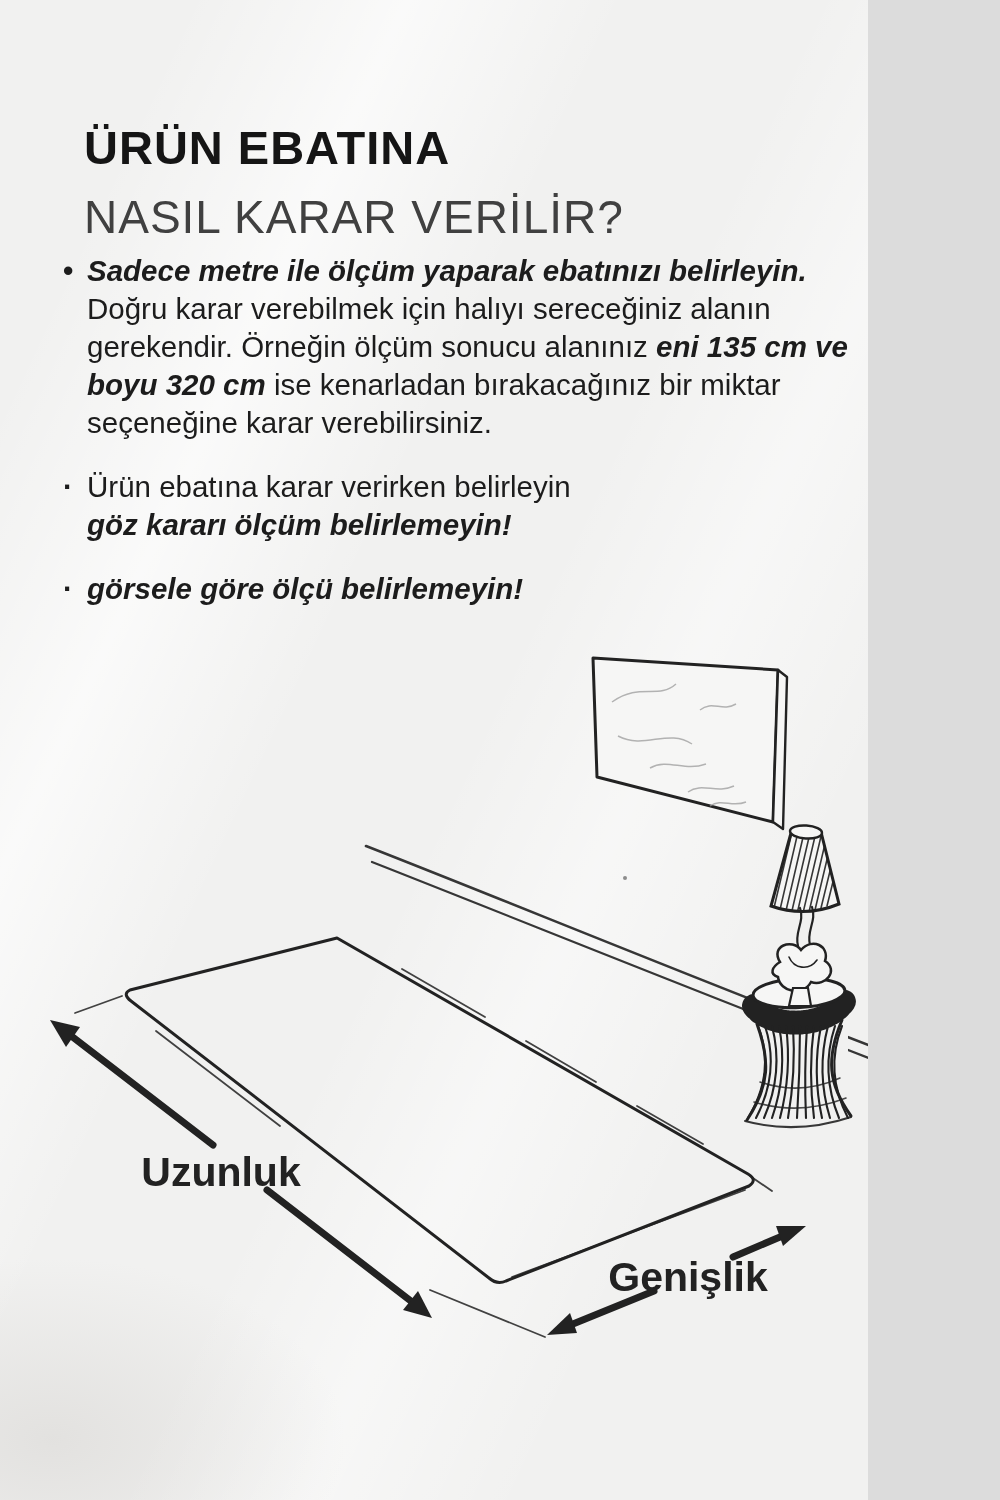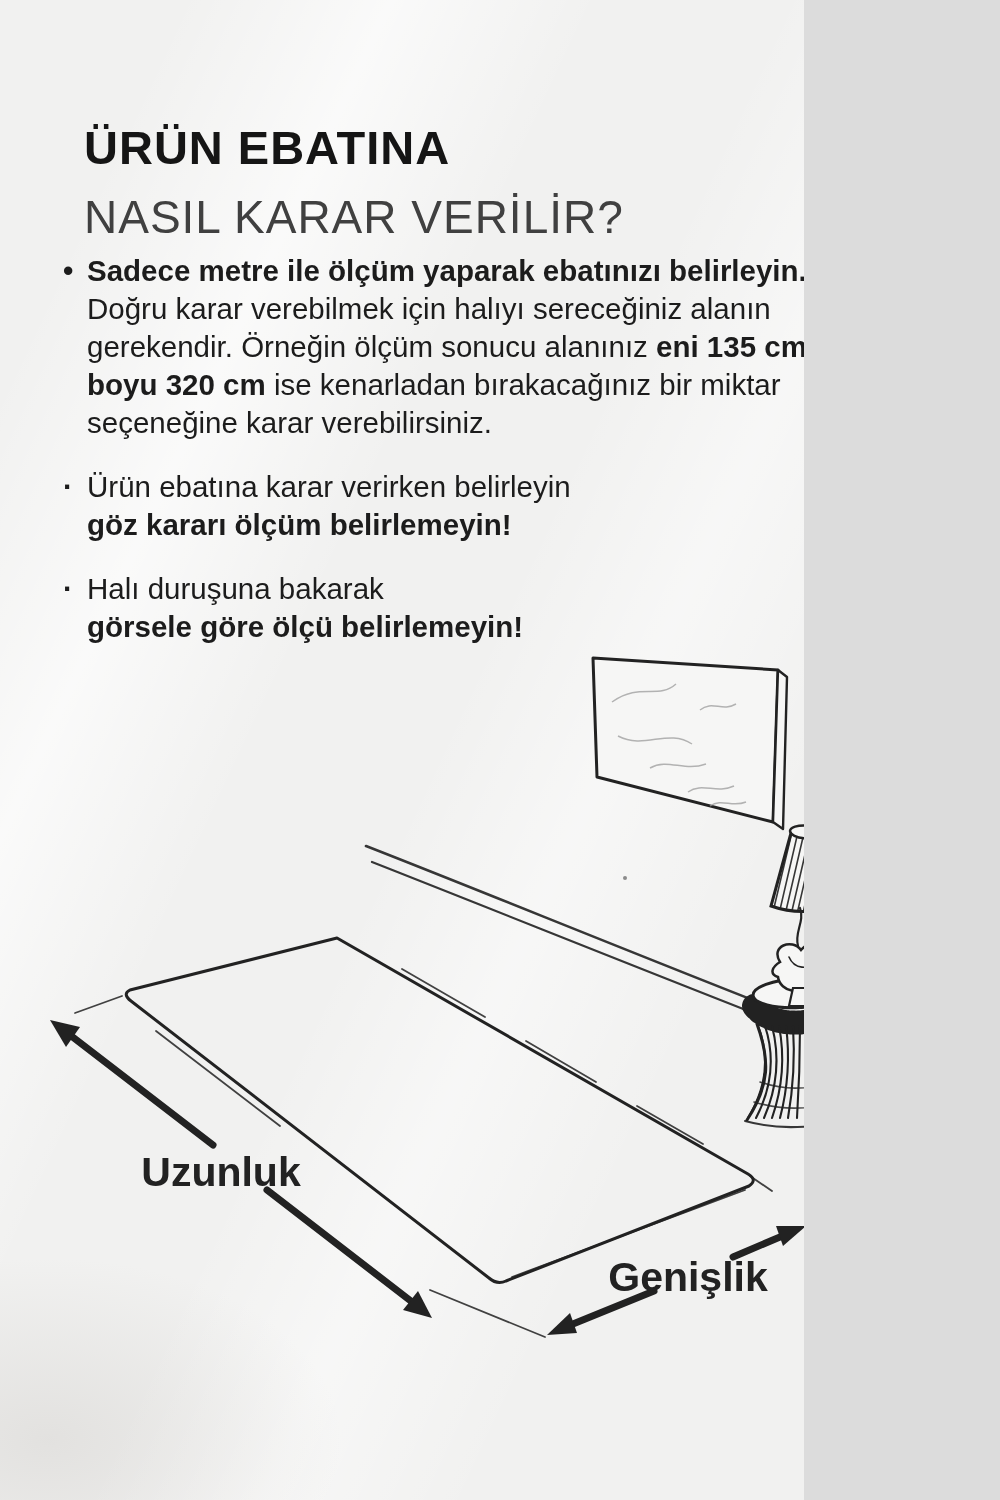--- a/index.html
+++ b/index.html
@@ -1,17 +1,17 @@
 <!DOCTYPE html>
 <html><head>
 <meta charset="utf-8">
 <style>
   html,body{margin:0;padding:0;background:#dcdcdc;}
   .page{
-    position:relative;width:804px;height:1500px;overflow:hidden;
+    position:relative;width:868px;height:1500px;overflow:hidden;
     background:#f1f1f0;
     font-family:"Liberation Sans", sans-serif;
     color:#1c1c1c;
   }
   .page::before{
     content:"";position:absolute;inset:0;pointer-events:none;
     background:
       linear-gradient(115deg, rgba(255,255,255,0) 12%, rgba(255,255,255,.65) 26%, rgba(255,255,255,0) 40%,
                       rgba(255,255,255,0) 52%, rgba(255,255,255,.45) 64%, rgba(255,255,255,0) 78%);
   }
@@ -20,21 +20,21 @@
     background:radial-gradient(ellipse 420px 260px at 6% 96%, rgba(199,196,192,.35), rgba(199,196,192,0) 70%);
   }
   .title{position:absolute;left:84px;top:120px;z-index:2;}
   .title .t1{font-size:47px;font-weight:800;letter-spacing:1px;color:#151515;}
   .title .t2{font-size:46px;font-weight:400;letter-spacing:1px;color:#404040;margin-top:15px;}
   .bullets{position:absolute;left:63px;top:252px;width:900px;z-index:2;
     font-size:29.5px;line-height:38px;}
   .bullet{display:flex;margin-bottom:26px;}
   .bullet .marker{flex:none;width:24px;font-weight:700;}
   .bullet-lines .line{white-space:pre-wrap;}
-  .bullet-lines .b{font-weight:700;}
+  .bullet-lines .b{font-weight:700;font-style:italic;}
   .illo{position:absolute;left:0;top:640px;z-index:1;display:block;}
   .illo text{font-family:"Liberation Sans", sans-serif;font-weight:700;font-size:41px;fill:currentColor;}
   .illo .ink{stroke:currentColor;fill:none;stroke-linecap:round;}
   .illo .paper{fill:#f6f6f5;}
 </style>
 </head>
 <body>
 
 <div class="page">
 
@@ -57,21 +57,20 @@
     <div class="bullet">
       <span class="marker">·</span>
       <div class="bullet-lines">
           <div class="line"><span>Ürün ebatına karar verirken belirleyin</span></div>
           <div class="line"><span class="b">göz kararı ölçüm belirlemeyin!</span></div>
         </div>
     </div>
     <div class="bullet">
       <span class="marker">·</span>
       <div class="bullet-lines">
-          <div class="line"><span>Halı duruşuna bakarak</span></div>
           <div class="line"><span class="b">görsele göre ölçü belirlemeyin!</span></div>
         </div>
     </div>
   </div>
 
   <svg class="illo" width="1000" height="720" viewBox="0 0 1000 720" color="#222222">
 
     <defs>
       <clipPath id="shadeClip">
         <path d="M791,193 L771,266 Q805,278 839,264 L821,192 Z"></path>

